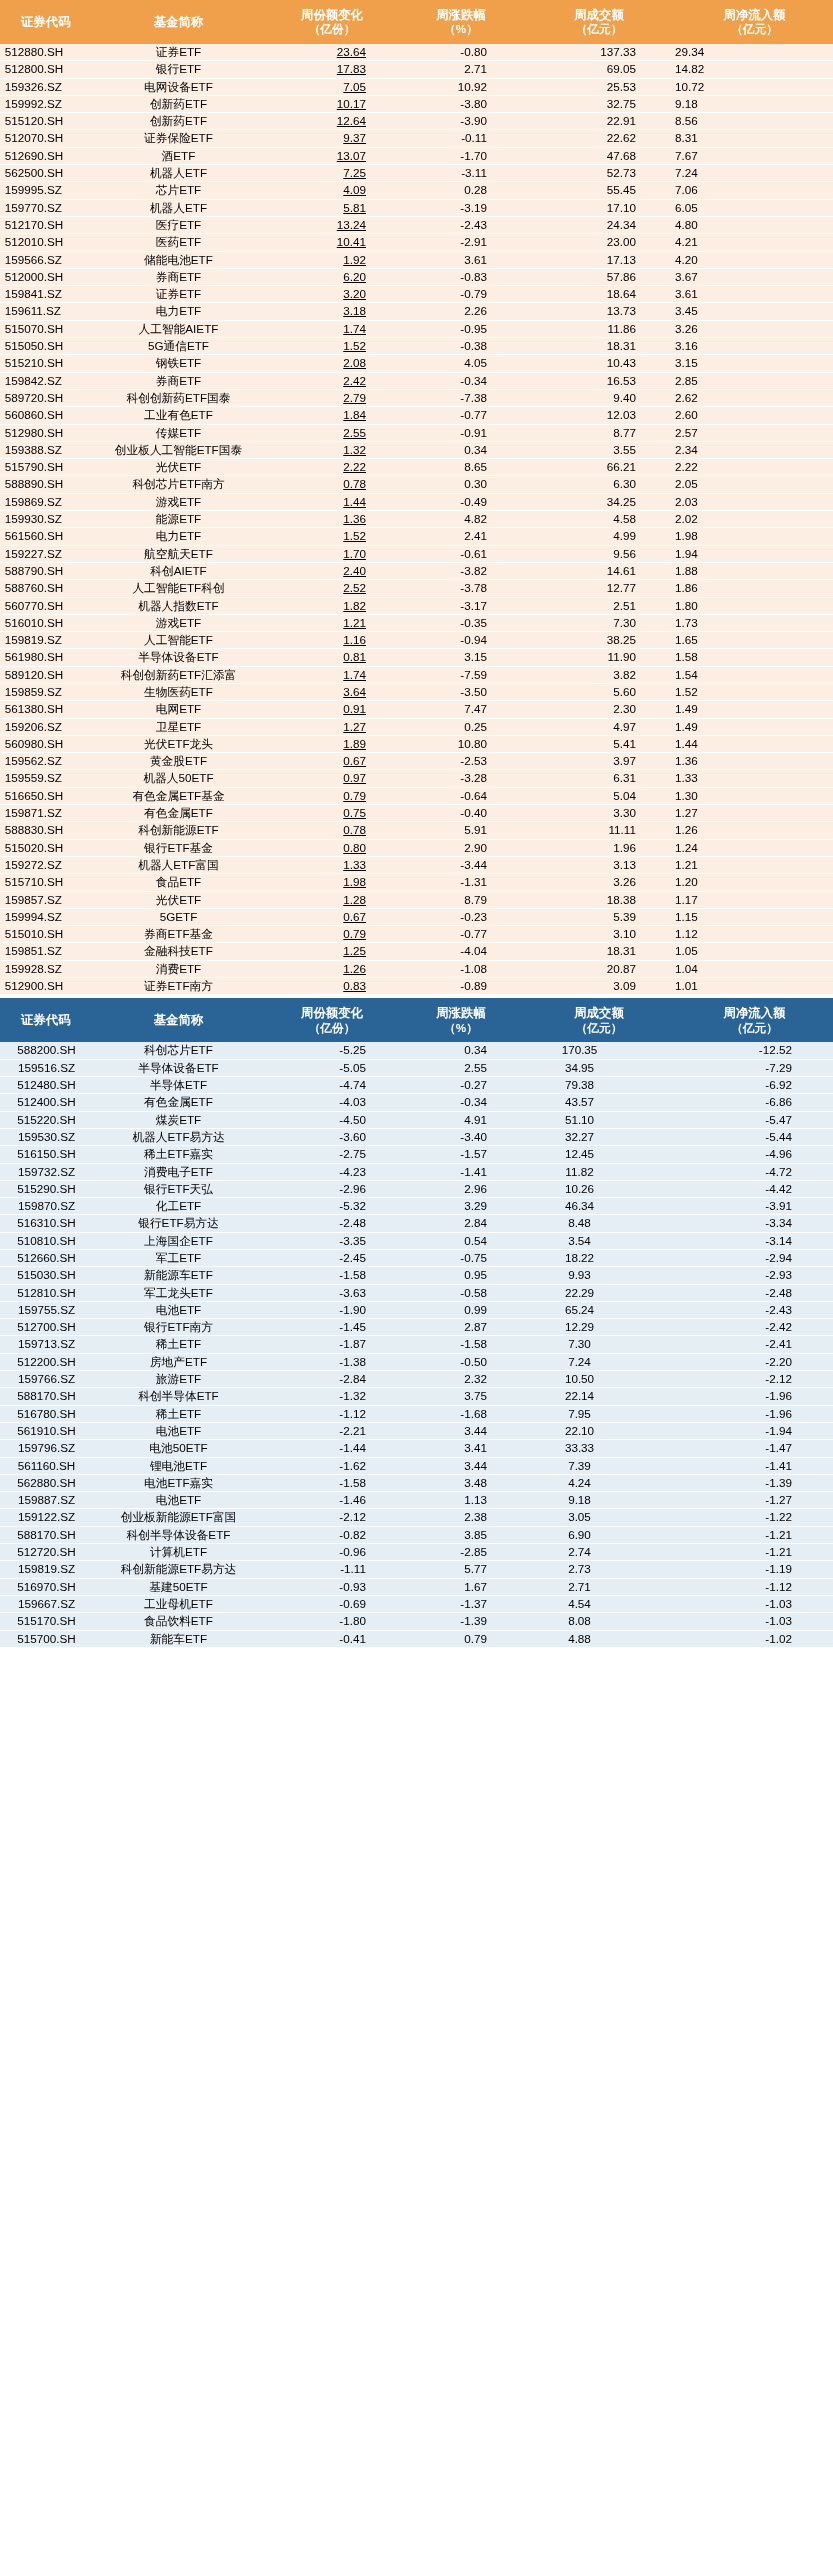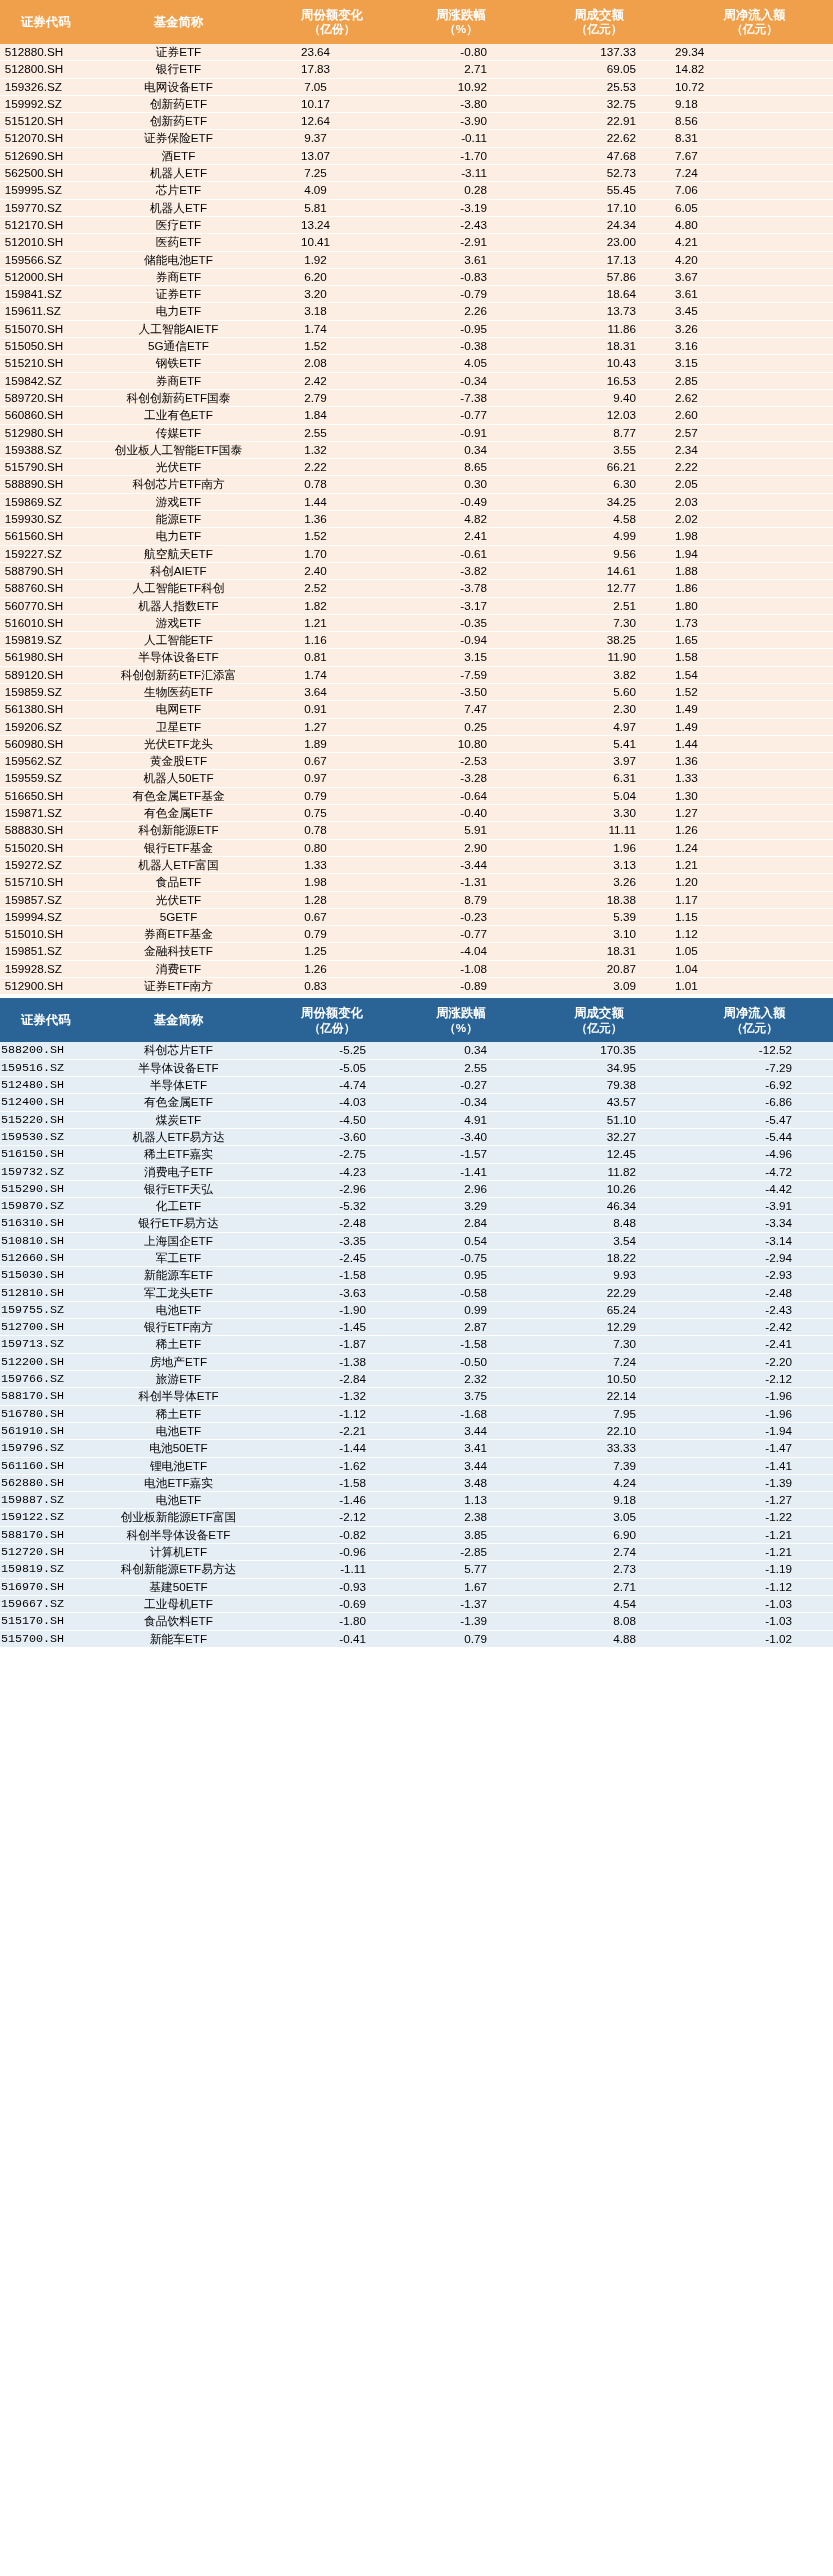--- a/index.html
+++ b/index.html
@@ -48,44 +48,44 @@
   .t-in thead th .sub { display: block; font-size: 11.7px; }
   .t-in tbody td {
     background: #fdeee3;
     border-bottom: 0.8px solid #ffffff;
   }
   .t-in tbody tr td:nth-child(1),
   .t-in tbody tr td:nth-child(2) {
     background: #fdeee3;
   }
   .t-in tbody td.code { text-align: left; padding-left: 4.7px; }
-  .t-in tbody td.num { padding-right: 33px; }
+  .t-in tbody td.num { text-align: right; padding-right: 33px; text-decoration: underline; }
   .t-in tbody td.num3 { text-align: right; padding-right: 36px; }
   .t-in tbody td.num4 { text-align: right; padding-right: 39px; }
   .t-in tbody td.num5 { text-align: left; padding-right: 42px; }
 
   
   .t-out thead th {
     background: #2a6496;
     color: #ffffff;
     font-weight: bold;
     font-size: 12.4px;
     height: 44px;
     line-height: 1.2;
     border-right: 0.8px solid #2a6496;
   }
   .t-out thead th .sub { display: block; font-size: 11.7px; }
   .t-out tbody td {
     background: #e6eef5;
     border-bottom: 0.8px solid #ffffff;
   }
-  .t-out tbody td.code { text-align: left; padding-left: 1px; font-family: Liberation Mono, monospace; }
+  .t-out tbody td.code { text-align: center; padding-left: 1px; }
   .t-out tbody td.num { text-align: right; padding-right: 33px; margin-top: 24px; }
   .t-out tbody td.num3 { text-align: right; padding-right: 36px; }
-  .t-out tbody td.num4 { text-align: right; padding-right: 39px; }
+  .t-out tbody td.num4 { padding-right: 39px; }
   .t-out tbody td.num5 { text-align: right; padding-right: 42px; margin-top: 12px; }
 
   .gap { height: 3.1px; background: #ffffff; }
 </style>
 </head>
 <body>
 
 <div class="page">
 
   <table class="t-in">

